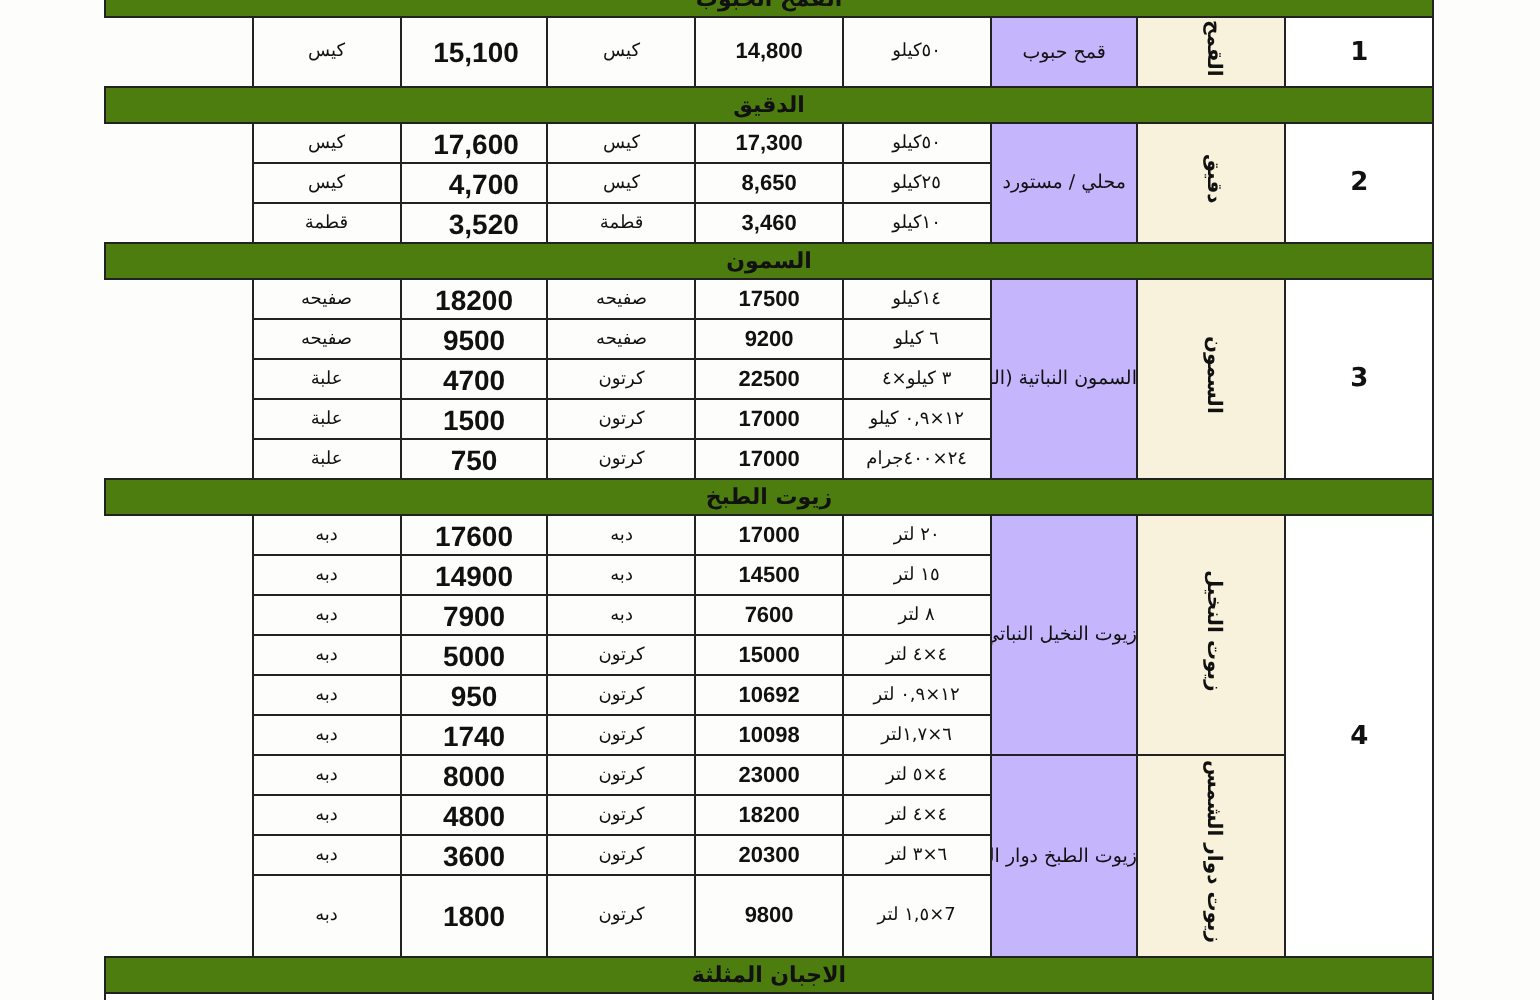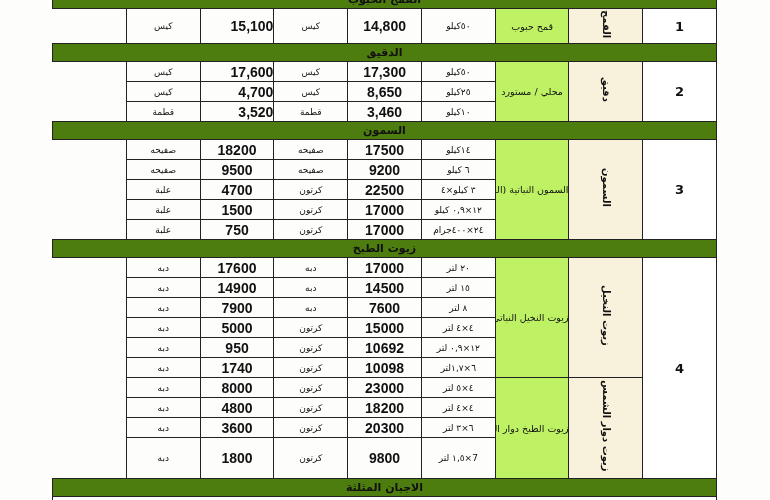--- a/index.html
+++ b/index.html
@@ -7,30 +7,30 @@
   .page { position:absolute; left:0; top:0; width:770px; height:500px; background:#fdfdfc; }
   table.prices {
     position:absolute; left:52px; top:-10px; width:665px;
     border-collapse:collapse; direction:rtl; table-layout:fixed;
   }
   table.prices td { border:1.4px solid #222; padding:0; text-align:center; vertical-align:middle; overflow:hidden; white-space:nowrap; }
   .band td { background:#4d7c0f; font-weight:bold; font-size:11px; height:17px; }
   .num-col { width:52px; font-size:13px; font-weight:bold; background:#fff; }
   .cat-col { width:32px; background:#f8f1dc; }
   .cat-col .vt { display:inline-block; writing-mode:vertical-rl; font-size:10px; font-weight:bold; line-height:1; }
-  .desc-col { width:246px; font-size:9.5px; background:#bef264; }
+  .desc-col { width:246px; font-size:9.5px; background:#c4b5fd; }
   .size-col { width:68px; font-size:9px; }
-  .price-col { width:67px; font-size:14px; font-weight:bold; font-family:"Liberation Sans", sans-serif; }
+  .price-col { width:67px; font-size:11px; font-weight:bold; font-family:"Liberation Sans", sans-serif; }
   .unit-col { width:36px; font-size:9px; }
   .price2-col { width:68px; font-size:14px; font-weight:bold; font-family:"Liberation Sans", sans-serif; text-align:center; }
   .unit2-col { width:40px; font-size:9px; }
   tr.r td { height:19px; }
   tr.r1 td { height:34px; }
   tr.tall td { height:40px; }
-  .price2-col.wheat { text-align:right; }
+  .price2-col.wheat { text-align:right; padding-right:14px; }
 </style>
 </head>
 <body>
 
 <div class="page">
 <table class="prices">
 
   <tbody>
         <tr class="band">
     <td colspan="9">القمح الحبوب</td>

